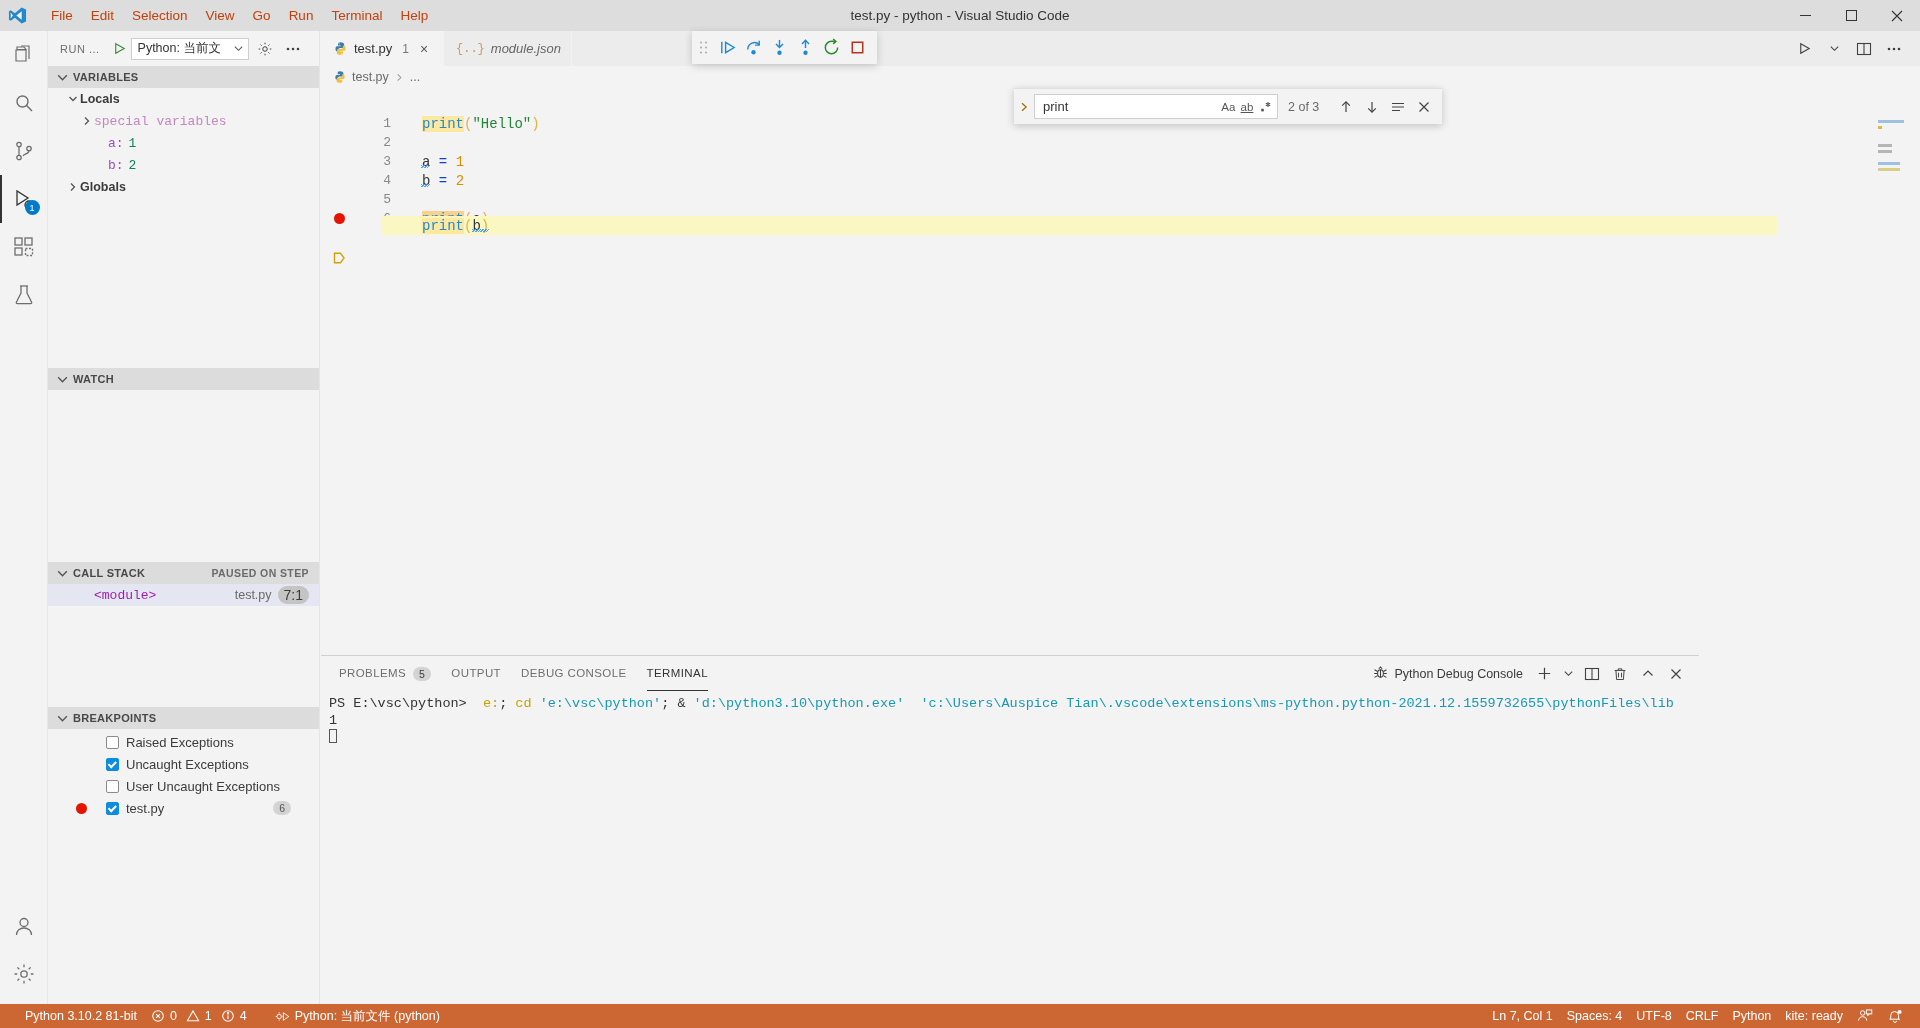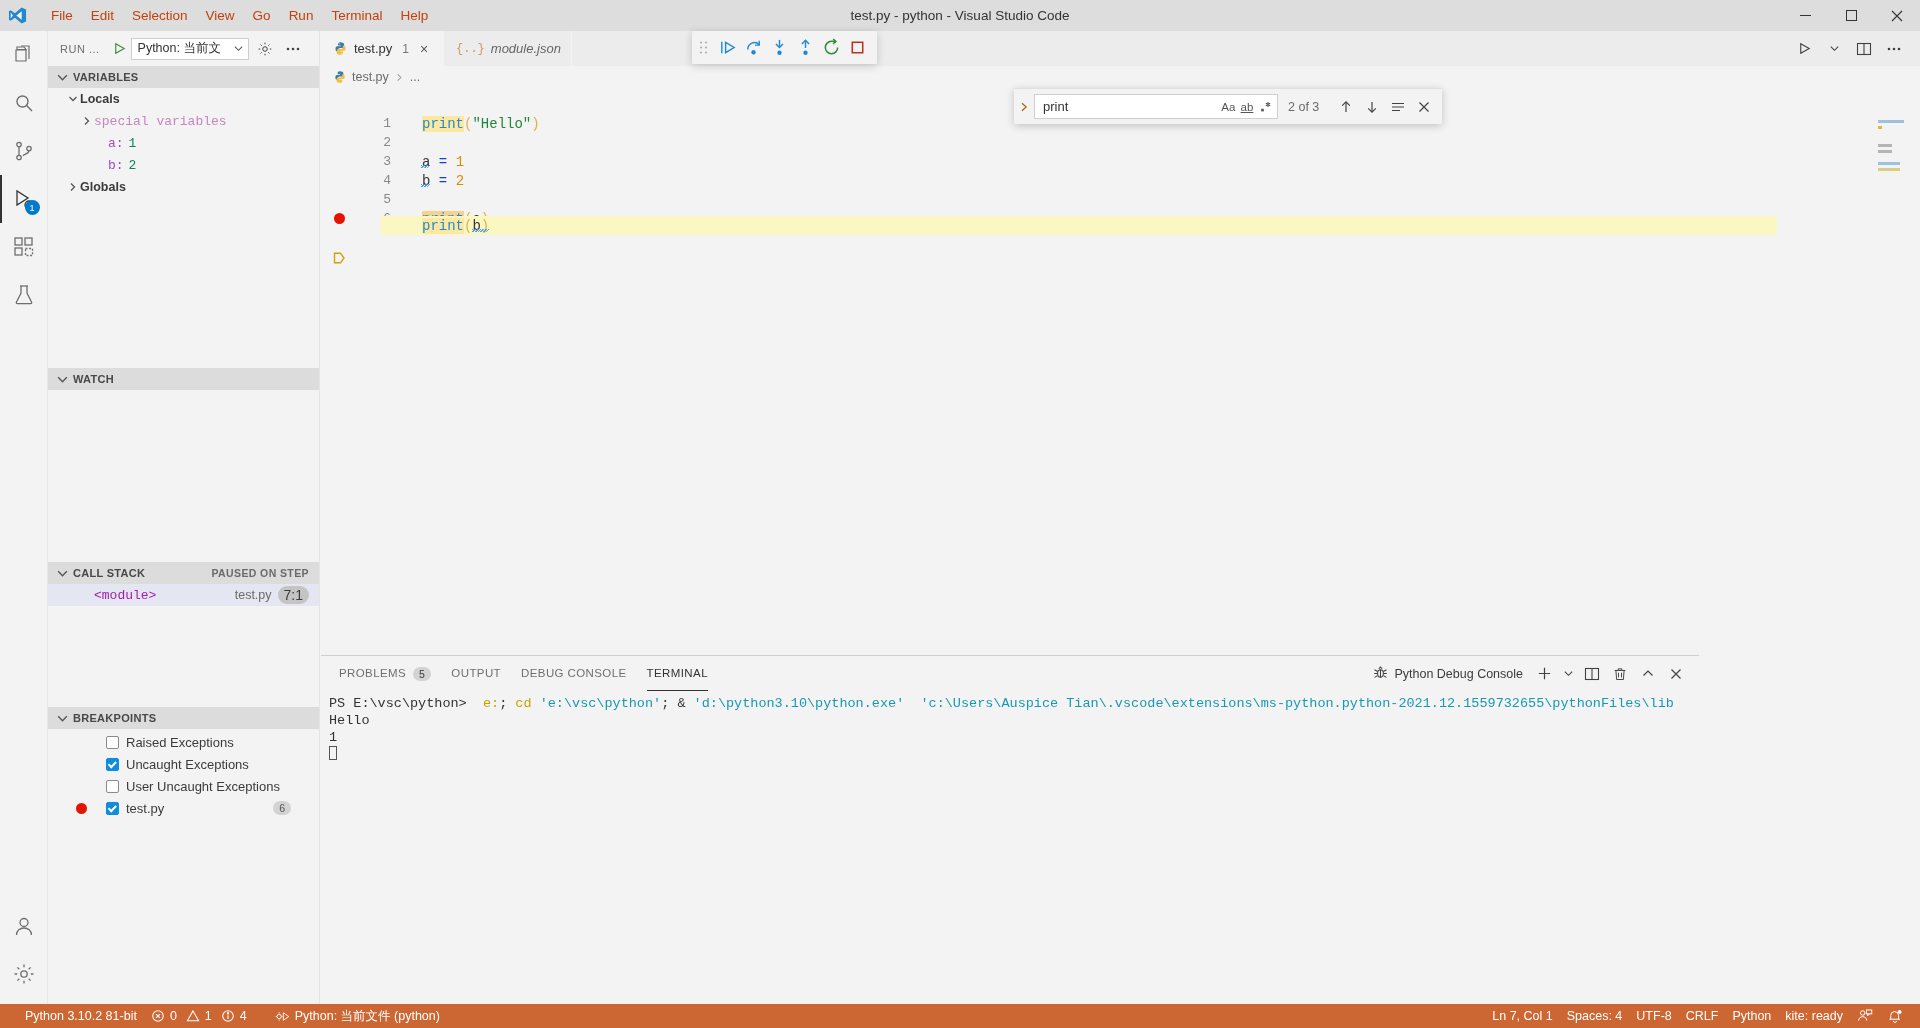--- a/index.html
+++ b/index.html
@@ -795,21 +795,20 @@
         <div class="pa-btn">
           <svg width="14" height="14" viewBox="0 0 14 14" fill="none" stroke="currentColor" stroke-width="1.2">
             <path d="M2.5 2.5 L11.5 11.5 M11.5 2.5 L2.5 11.5"></path>
           </svg>
         </div>
       </div>
     </div>
 
     <div class="terminal-body">
       <div class="term-line"><span class="t-plain">PS E:\vsc\python&gt; </span><span class="t-yellow"> e:</span><span class="t-plain">; </span><span class="t-yellow">cd</span><span class="t-plain"> </span><span class="t-cyan">'e:\vsc\python'</span><span class="t-plain">; &amp; </span><span class="t-cyan">'d:\python3.10\python.exe'</span><span class="t-plain">  </span><span class="t-cyan">'c:\Users\Auspice Tian\.vscode\extensions\ms-python.python-2021.12.1559732655\pythonFiles\lib</span></div>
-      <div class="term-line"><span class="t-plain">Hello</span></div>
       <div class="term-line"><span class="t-plain">1</span></div>
       <div class="term-line"><span class="term-cursor"></span></div>
     </div>
   </div>
 
   <div class="statusbar">
     <div class="sb-item" style="margin-left:18px">
       <span>Python 3.10.2 81-bit</span>
     </div>
     <div class="sb-item">

